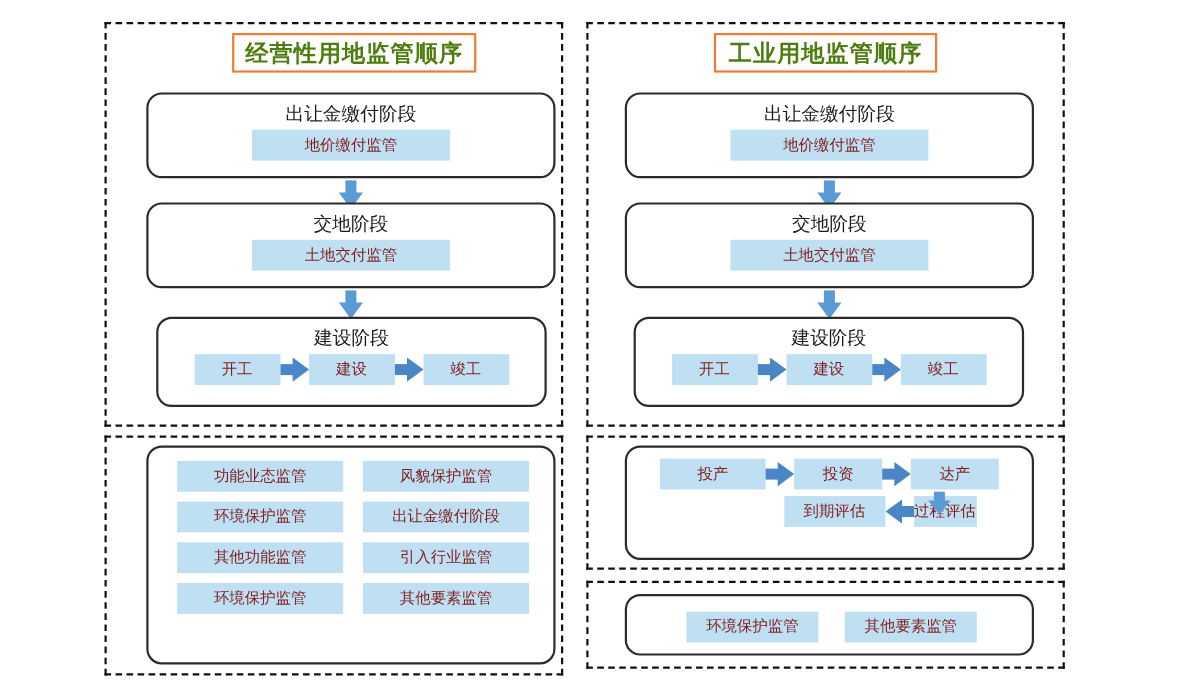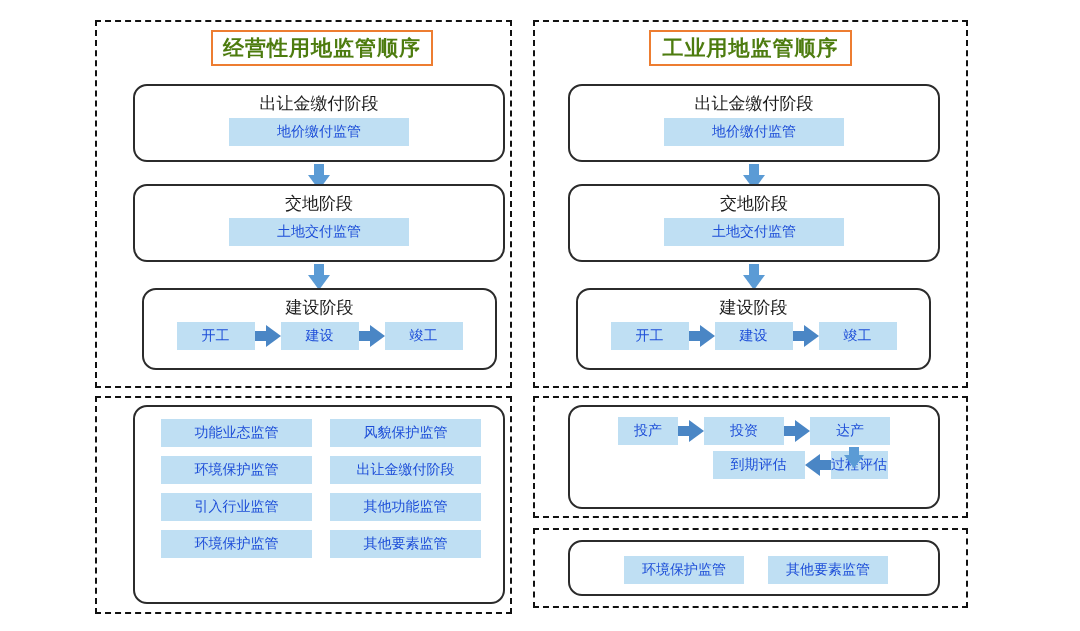--- a/index.html
+++ b/index.html
@@ -46,21 +46,21 @@
     font-size:17px;
     color:#1a1a1a;
     line-height:1;
     margin-top:9px;
     white-space:nowrap;
   }
 
   
   .chip{
     background:#bfdff3;
-    color:#1d4ed8;
+    color:#7f1d1d;
     font-size:14px;
     display:flex;align-items:center;justify-content:center;
     box-sizing:border-box;
     white-space:nowrap;
   }
   .chip-wide{
     height:28px;
     margin:6px auto 0 auto;
   }
 
@@ -168,22 +168,22 @@
       <div class="chip" style="width:78px;height:28px;">竣工</div>
     </div>
   </div>
 
   <div class="card" style="left:133px;top:405px;width:372px;height:199px;">
     <div class="grid8" style="left:26px;top:12px;width:320px;">
       <div class="chip" style="height:28px;">功能业态监管</div>
       <div class="chip" style="height:28px;">风貌保护监管</div>
       <div class="chip" style="height:28px;">环境保护监管</div>
       <div class="chip" style="height:28px;">出让金缴付阶段</div>
+      <div class="chip" style="height:28px;">其他功能监管</div>
       <div class="chip" style="height:28px;">引入行业监管</div>
-      <div class="chip" style="height:28px;">其他功能监管</div>
       <div class="chip" style="height:28px;">环境保护监管</div>
       <div class="chip" style="height:28px;">其他要素监管</div>
     </div>
   </div>
 
   <div class="panel" style="left:533px;top:20px;width:435px;height:368px;"></div>
   <div class="panel" style="left:533px;top:396px;width:435px;height:122px;"></div>
   <div class="panel" style="left:533px;top:528px;width:435px;height:80px;"></div>
 
   <div class="col-title" style="left:649px;top:30px;width:203px;height:36px;text-align:center;">工业用地监管顺序</div>
@@ -218,21 +218,21 @@
       <div class="arrow-right">
         <div class="shaft"></div>
           <div class="head"></div>
         </div>
       <div class="chip" style="width:78px;height:28px;">竣工</div>
     </div>
   </div>
 
   <div class="card" style="left:568px;top:405px;width:372px;height:104px;">
     <div class="flow-row" style="margin-top:10px;">
-      <div class="chip" style="width:60px;height:28px;">投产</div>
+      <div class="chip" style="width:96px;height:28px;">投产</div>
       <div class="arrow-right">
         <div class="shaft"></div>
           <div class="head"></div>
         </div>
       <div class="chip" style="width:80px;height:28px;">投资</div>
       <div class="arrow-right">
         <div class="shaft"></div>
           <div class="head"></div>
         </div>
       <div class="chip" style="width:80px;height:28px;">达产</div>

